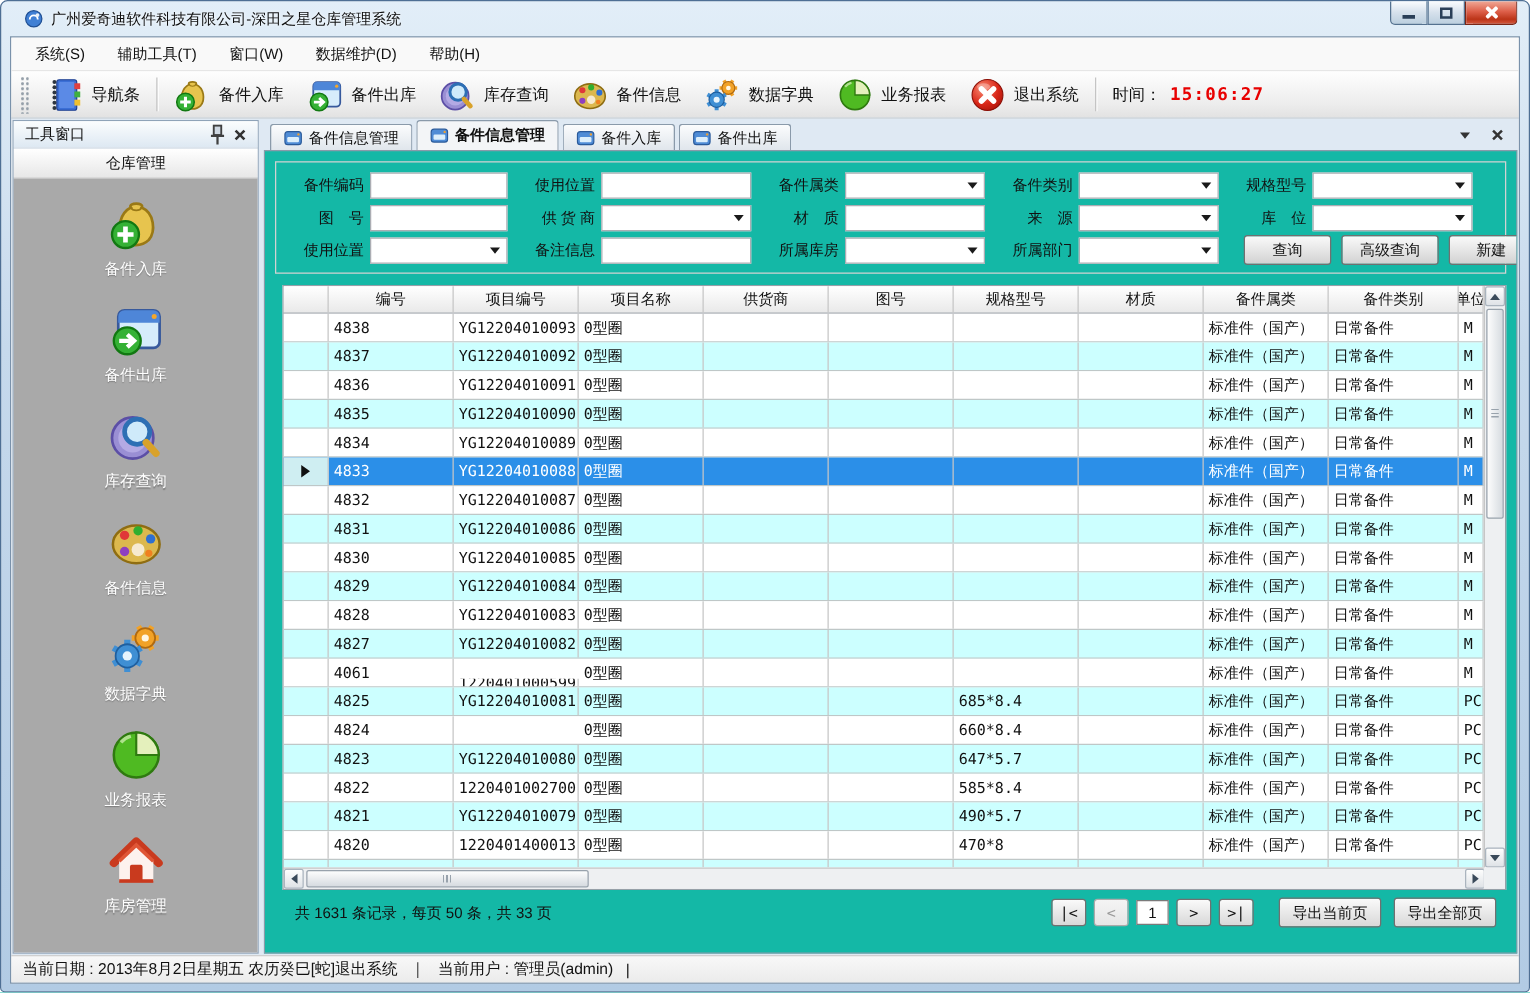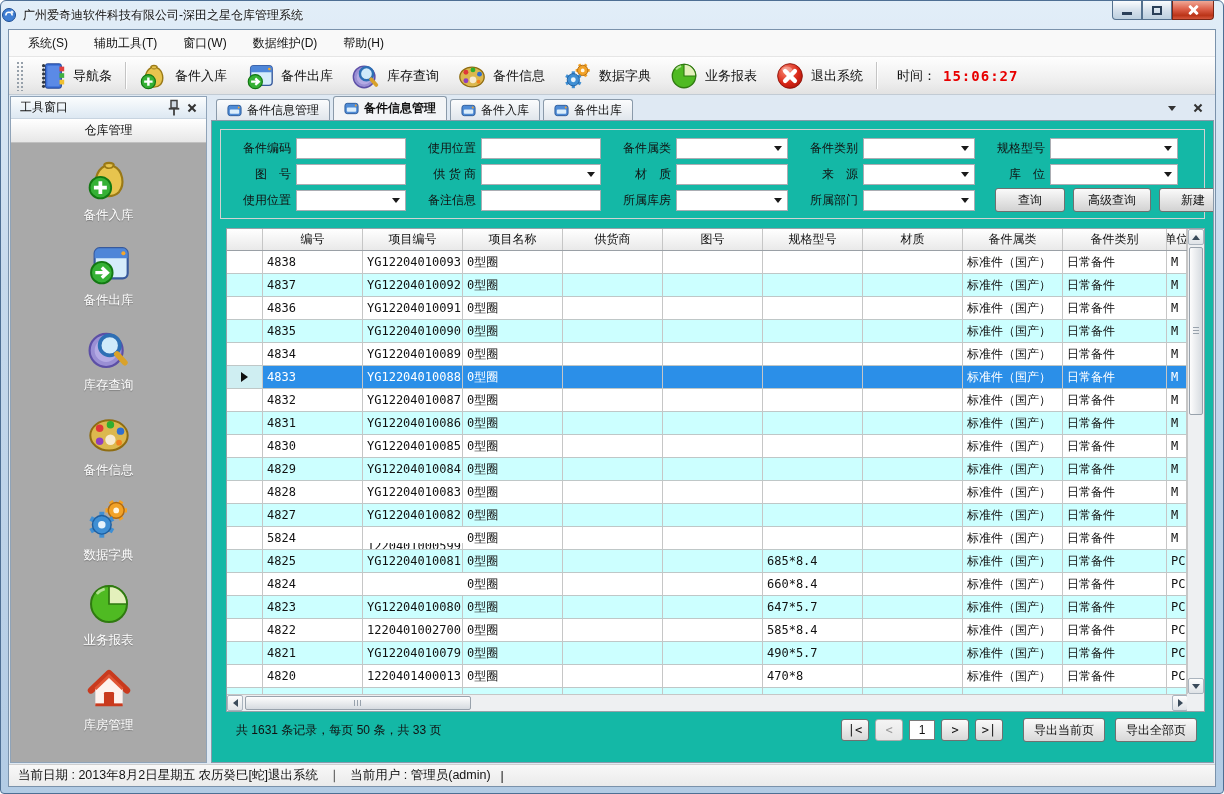--- a/index.html
+++ b/index.html
@@ -3,21 +3,21 @@
 <meta charset="utf-8">
 <style>
 * { box-sizing: border-box; margin: 0; padding: 0; }
 html,body { width:1224px; height:794px; }
 body { font-family:"Liberation Sans","DejaVu Sans",sans-serif; font-size:12px; color:#111; background:#fff; position:relative; }
 
 
 .window { position:absolute; inset:0; border-radius:6px 6px 4px 4px;
   background:linear-gradient(180deg,#e2eef8 0%,#c6d9ec 35%,#b2cbe4 100%);
   border:1px solid #4e6f94; }
-.titlebar { position:absolute; top:0; left:0; right:0; height:28px; display:flex; align-items:center; padding-left:0; gap:6px; }
+.titlebar { position:absolute; top:0; left:0; right:0; height:28px; display:flex; align-items:center; padding-left:18px; gap:6px; }
 .title-text { color:#101010; text-shadow:0 0 3px #fff; }
 .win-buttons { position:absolute; top:0; right:9px; display:flex; }
 .win-btn { width:30px; height:19px; border:1px solid #54718f; border-top:none; display:flex; align-items:center; justify-content:center;
   background:linear-gradient(#fafcfe,#d6e1ec 50%,#bccfdf); }
 .win-btn.min { border-radius:0 0 0 4px; }
 .win-btn.close { width:42px; border-color:#7a2616; border-radius:0 0 4px 0;
   background:linear-gradient(#f0a896,#dd604a 45%,#bb3418 80%,#d4573d); }
 .g-min { width:10px; height:3px; background:#2a3f58; margin-top:6px; }
 .g-max { width:10px; height:9px; border:2px solid #2a3f58; background:transparent; }
 .g-x { position:relative; width:12px; height:12px; }
@@ -31,21 +31,21 @@
 .menu-item { padding:4px 9px; margin-right:8px; }
 
 
 .toolbar { height:38px; background:linear-gradient(#fefefe,#ededed 70%,#e2e2e2); border-bottom:1px solid #c2cbd4; display:flex; align-items:center; padding:0 6px; flex:0 0 auto; }
 .tool-grip { width:7px; height:30px; margin:0 5px 0 1px;
   background-image:radial-gradient(circle,#96a0aa 1px,transparent 1.3px); background-size:4px 4px; }
 .tool-items { display:flex; align-items:center; }
 .tool-item { display:flex; align-items:center; gap:6px; padding:3px 9px; border-radius:3px; }
 .tool-label { font-size:13px; }
 .tool-sep { width:1px; height:27px; background:#c4c4c4; margin:0 4px; box-shadow:1px 0 0 #fff; }
-.time { display:flex; align-items:center; gap:7px; margin-left:16px; }
+.time { display:flex; align-items:center; gap:7px; margin-left:9px; }
 .time-label { font-size:13px; }
 .time-value { font-family:"DejaVu Sans Mono",monospace; font-weight:bold; color:var(--time-red,#e80000); font-size:14px; letter-spacing:1px; }
 .icon { display:inline-flex; align-items:center; justify-content:center; }
 .icon svg { width:100%; height:100%; }
 .tool-item .icon { width:30px; height:30px; }
 .app-ic { width:16px; height:16px; }
 
 
 .main { flex:1; display:flex; background:#dfe9f3; overflow:hidden; }
 .sidebar { width:197px; margin:1px 0 1px 1px; border:1px solid #8fa3b8; background:#fff; display:flex; flex-direction:column; flex:0 0 auto; }
@@ -730,21 +730,21 @@
                   <div class="td" style="width: 100px;"></div>
                   <div class="td" style="width: 100px;"></div>
                   <div class="td" style="width: 100px;"></div>
                   <div class="td" style="width: 100px;"></div>
                   <div class="td" style="width: 100px;">标准件（国产）</div>
                   <div class="td" style="width: 104px;">日常备件</div>
                   <div class="td" style="width: 20px;">M</div>
                 </div>
                 <div class="trow">
                   <div class="td ind" style="width: 36px;"></div>
-                  <div class="td" style="width: 100px;">5824</div>
+                  <div class="td" style="width: 100px;">4061</div>
                   <div class="td" style="width: 100px; margin-top: 16px;">1220401000599</div>
                   <div class="td" style="width: 100px;">0型圈</div>
                   <div class="td" style="width: 100px;"></div>
                   <div class="td" style="width: 100px;"></div>
                   <div class="td" style="width: 100px;"></div>
                   <div class="td" style="width: 100px;"></div>
                   <div class="td" style="width: 100px;">标准件（国产）</div>
                   <div class="td" style="width: 104px;">日常备件</div>
                   <div class="td" style="width: 20px;">M</div>
                 </div>

